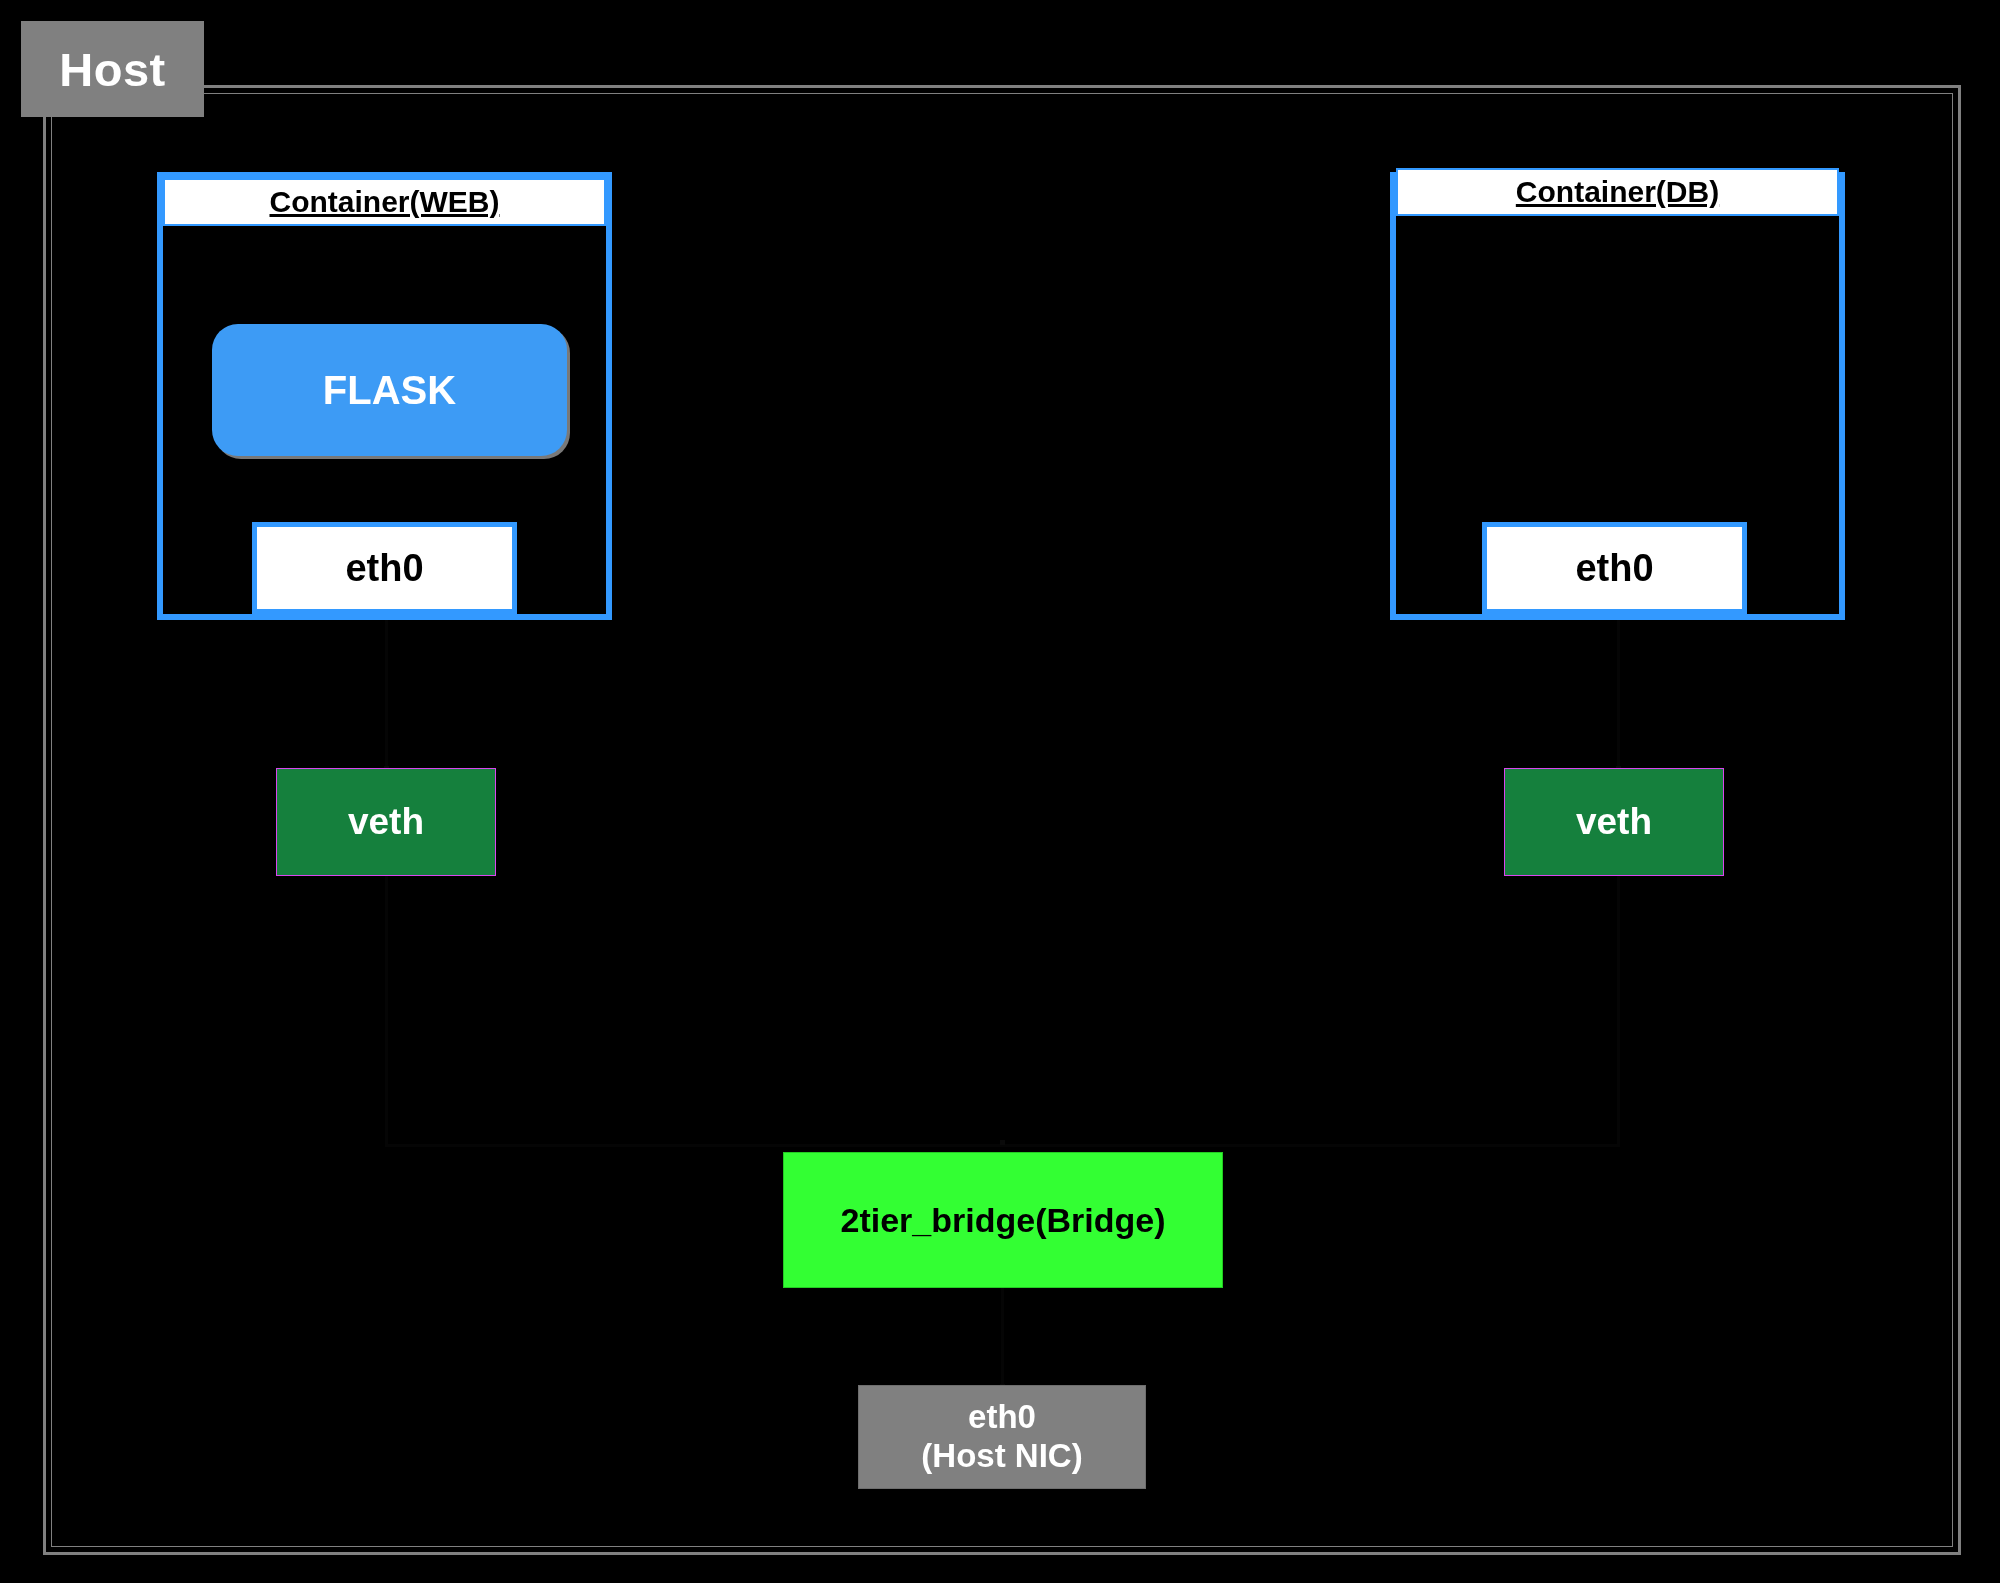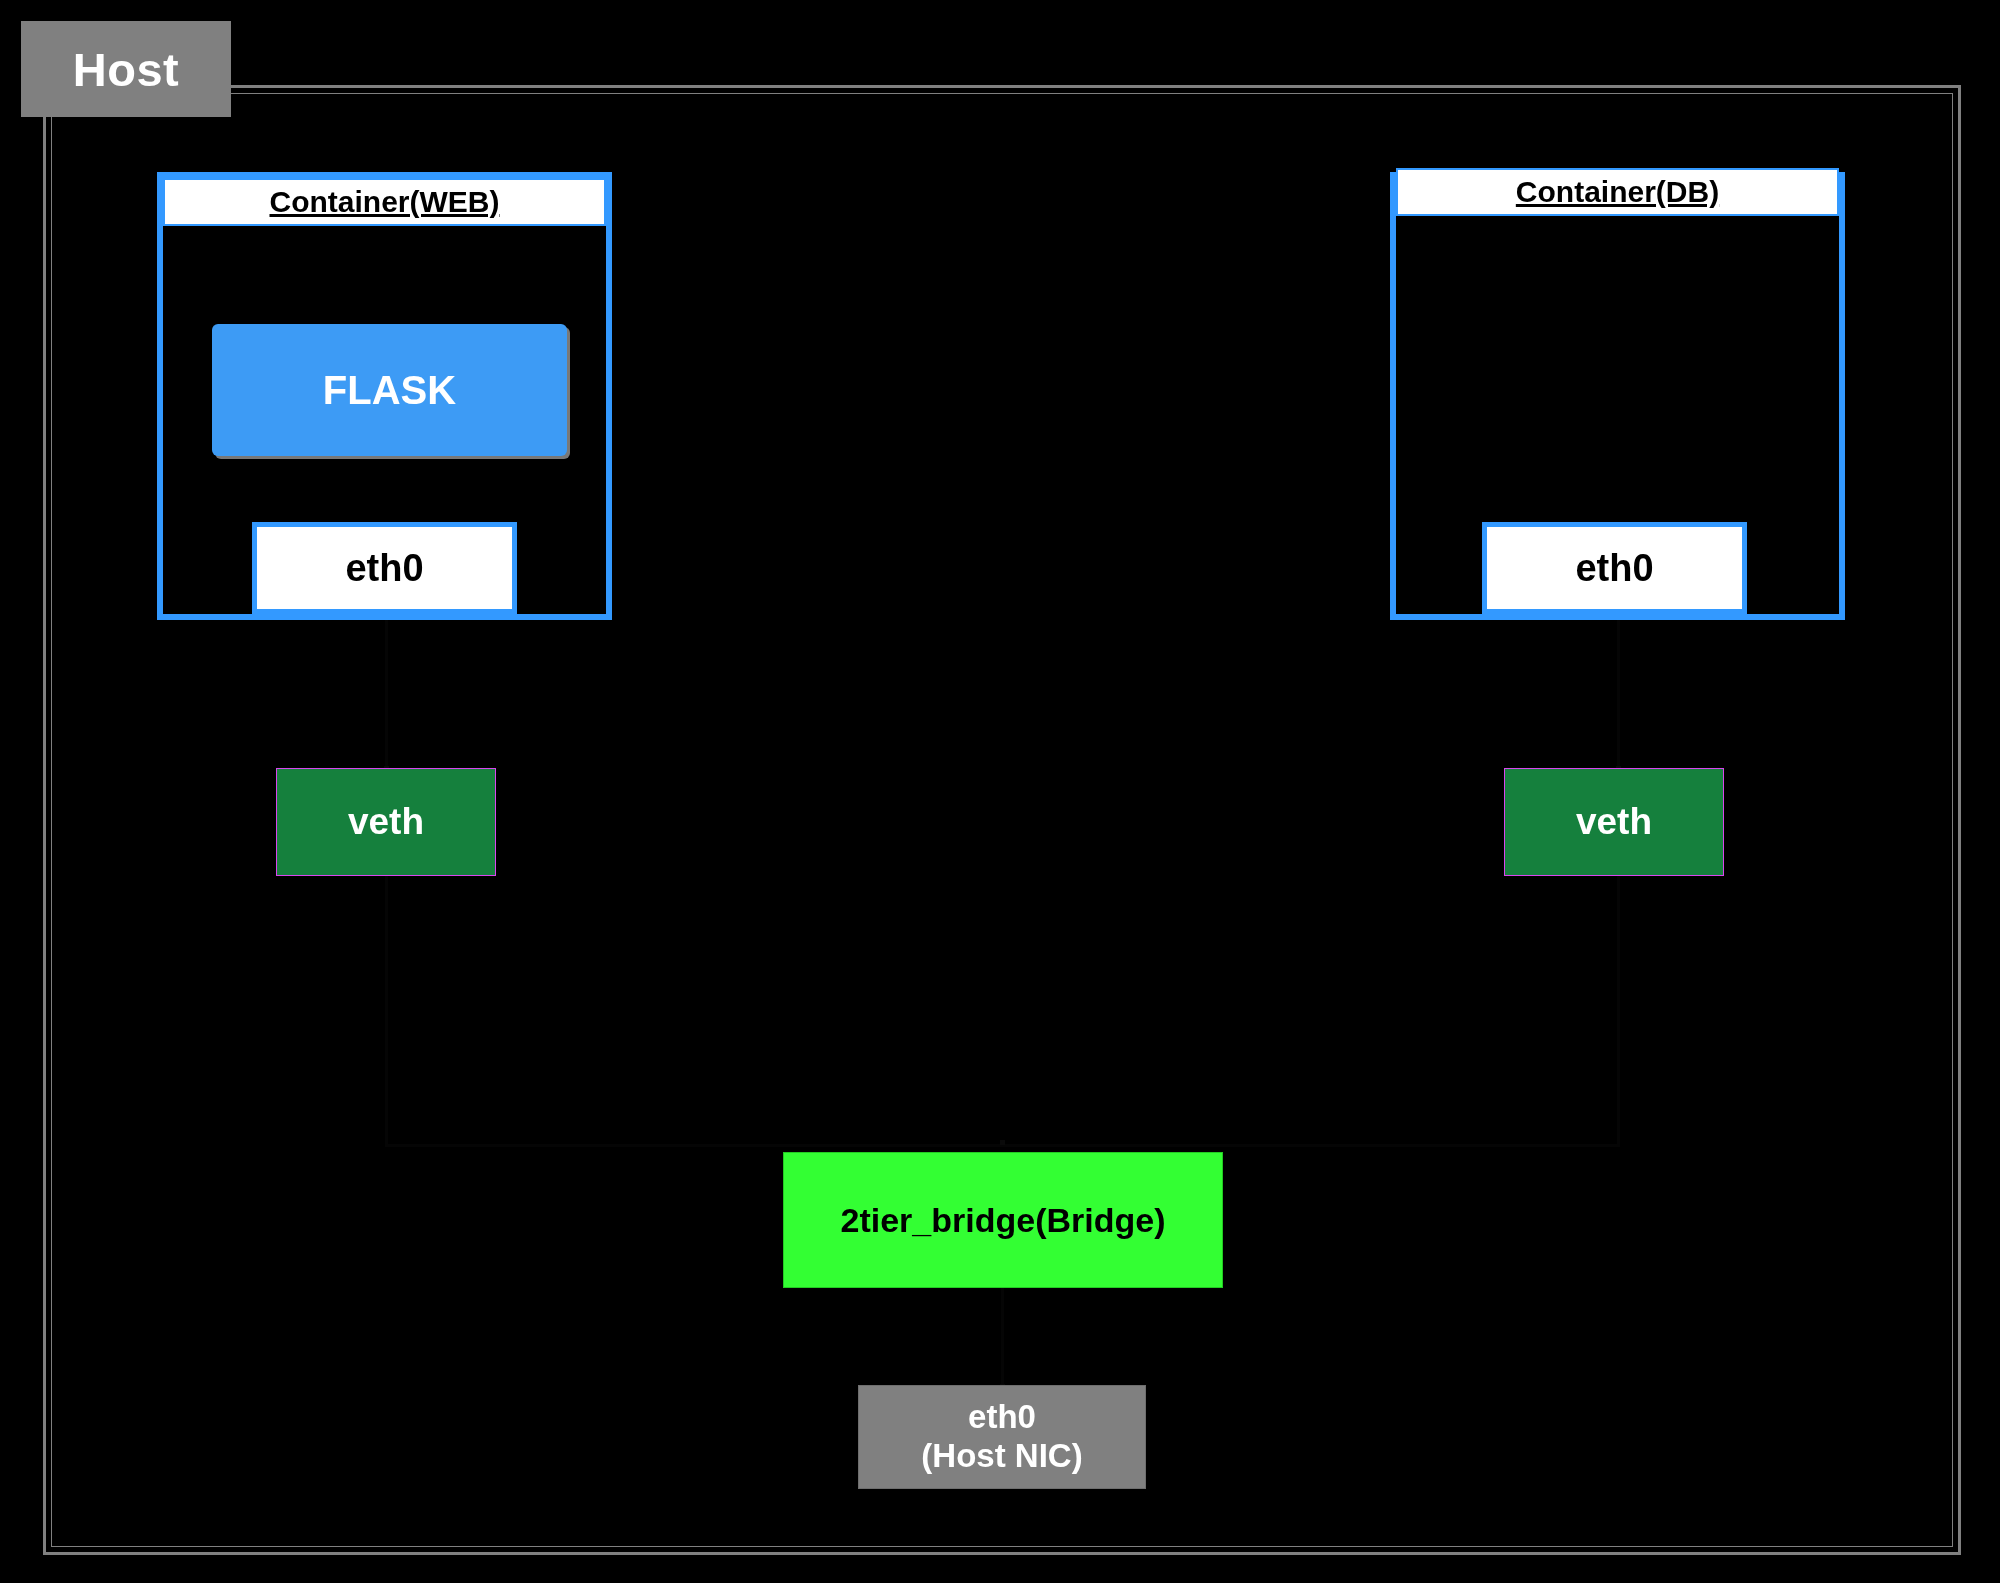--- a/index.html
+++ b/index.html
@@ -36,21 +36,21 @@
     right: 5px;
     bottom: 5px;
     border: 1px solid #808080;
     pointer-events: none;
   }
 
   .host-label {
     position: absolute;
     left: 21px;
     top: 21px;
-    width: 210px;
+    width: 183px;
     height: 96px;
     background: #808080;
     color: #ffffff;
     font-size: 47px;
     font-weight: bold;
     display: flex;
     align-items: center;
     justify-content: center;
     letter-spacing: 0.5px;
   }
@@ -74,21 +74,21 @@
     justify-content: center;
     border: 2px solid #3399ff;
     text-decoration: underline;
   }
 
   
   .app-box {
     position: absolute;
     box-sizing: border-box;
     background: #3d9bf5;
-    border-radius: 6px;
+    border-radius: 26px;
     color: #ffffff;
     font-size: 40px;
     font-weight: bold;
     display: flex;
     align-items: center;
     justify-content: center;
     box-shadow: 3px 3px 0 rgba(128,128,128,0.95);
   }
 
   

